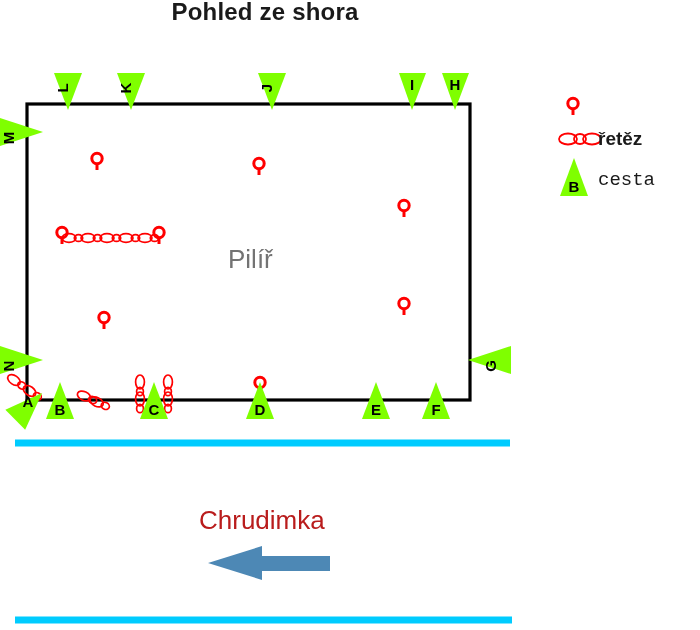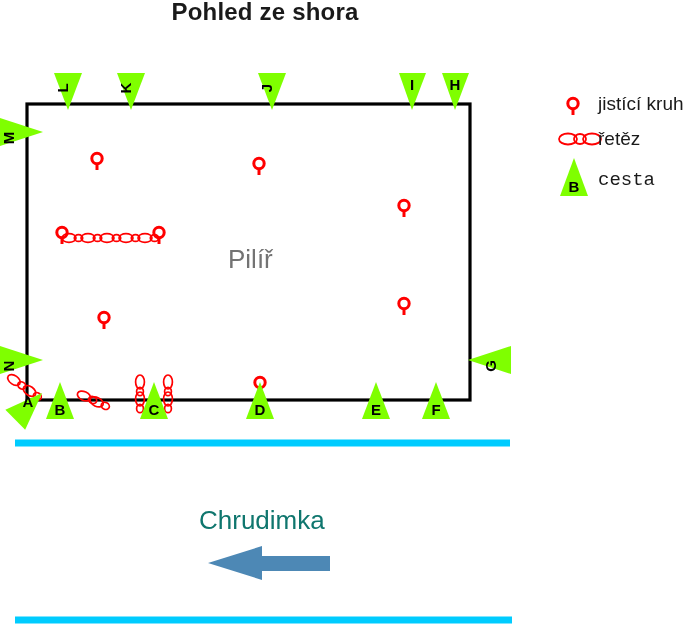--- a/index.html
+++ b/index.html
@@ -36,35 +36,35 @@
     width: 700px;
     height: 630px;
   }
   .legend-label {
     position: absolute;
     font-size: 19px;
     color: #1a1a1a;
     white-space: nowrap;
   }
   #legend-ring-label { left: 598px; top: 93px; }
-  #legend-chain-label { left: 598px; top: 128px; }
+  #legend-chain-label { left: 598px; top: 128px; font-weight: bold; }
   #legend-path-label { left: 598px; top: 169px; font-family: Liberation Mono, monospace; }
   #pillar-label {
     position: absolute;
     left: 228px;
     top: 244px;
     font-size: 26px;
     color: #737373;
   }
   #river-label {
     position: absolute;
     left: 199px;
     top: 505px;
     font-size: 26px;
-    color: #0f766e;
+    color: #b91c1c;
   }
 </style>
 </head>
 <body>
 
 <div id="canvas">
 
   <div id="title">Pohled ze shora</div>
 
   <svg class="svg-layer" viewBox="0 0 700 630">
@@ -188,17 +188,16 @@
     </g>
     <g>
       <polygon points="574,158 560,196 588,196" fill="#7fff00"></polygon>
       <text x="574" y="192" text-anchor="middle" font-family="Liberation Sans, sans-serif" font-size="15" font-weight="bold" fill="#000">B</text>
     </g>
   </svg>
 
   <div id="pillar-label">Pilíř</div>
   <div id="river-label">Chrudimka</div>
 
-  <div class="legend-label" id="legend-ring-label">jistící kruh</div>
   <div class="legend-label" id="legend-chain-label">řetěz</div>
   <div class="legend-label" id="legend-path-label">cesta</div>
 
 </div>
 
 </body></html>

